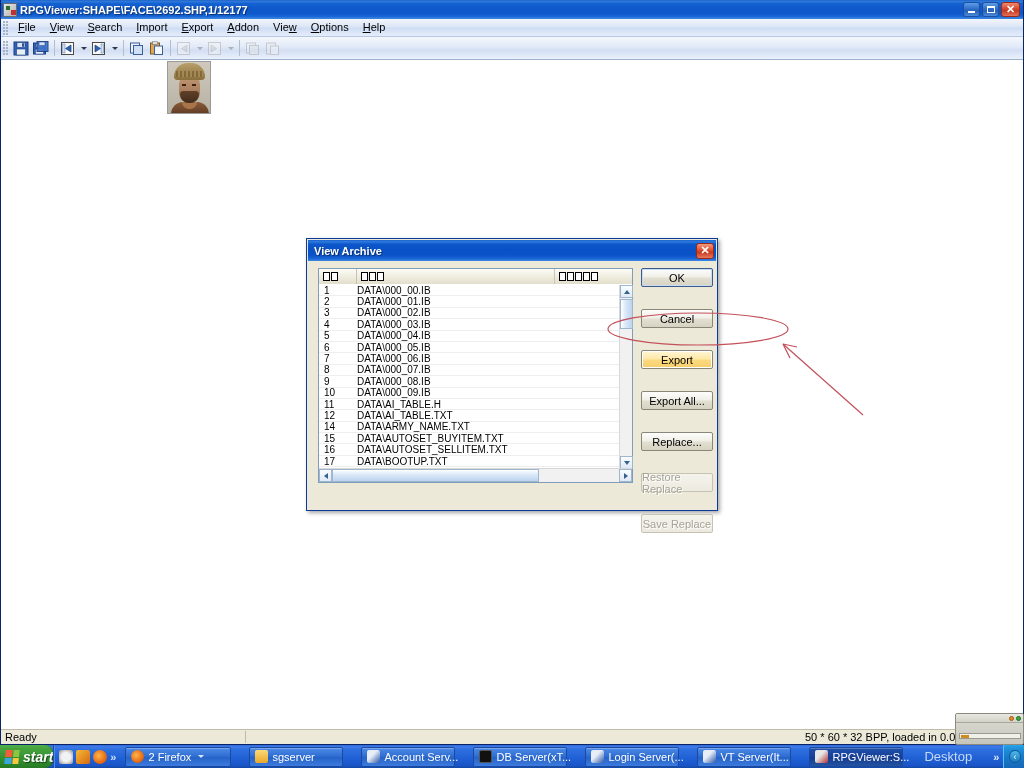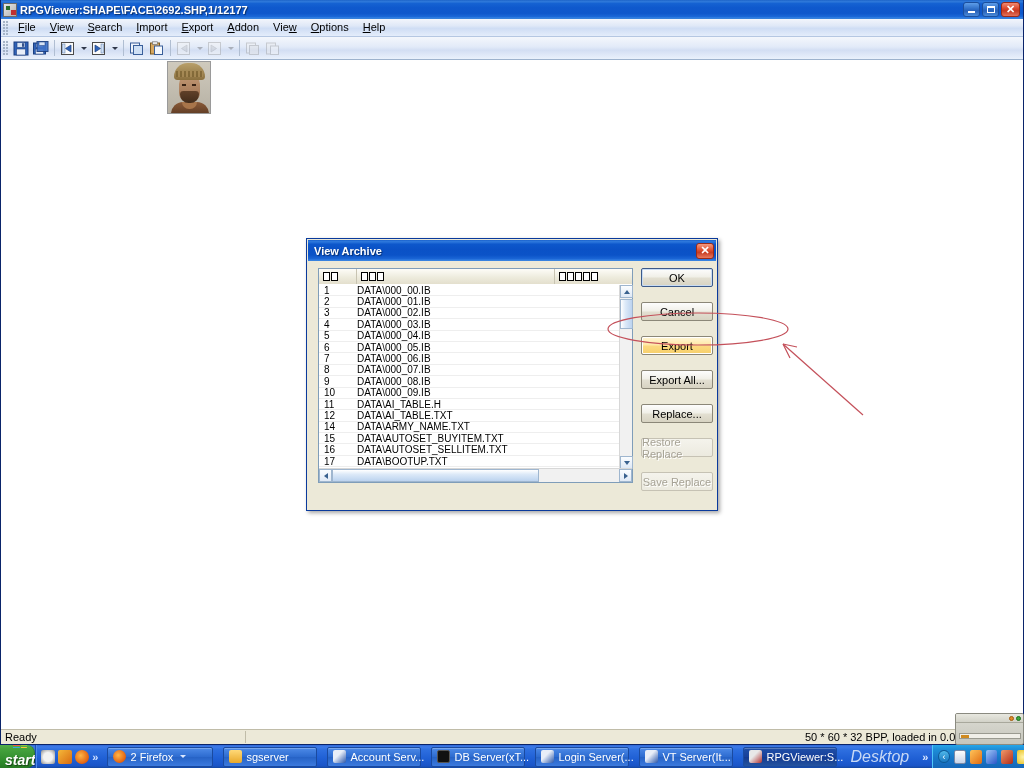--- a/index.html
+++ b/index.html
@@ -354,21 +354,21 @@
   }
   #hscroll .sb-rt-wrap { position:absolute; right:0; top:0; }
 
   
   #btn-col {
     position: absolute; left: 334px; top: 7px;
     width: 72px;
   }
   .dbtn {
     width: 72px; height: 19px;
-    margin-bottom: 15px;
+    margin-bottom: 22px;
     background: linear-gradient(to bottom,#fdfdfd,#f0efe7 48%,#e3e0d2 52%,#d7d3c2);
     border: 1px solid #8b8778;
     border-radius: 2px;
     font-size: 11px; color: #000;
     display: flex; align-items: center; justify-content: center;
     cursor: default;
   }
   .dbtn.default {
     border: 1px solid #3c5a8a;
     box-shadow: inset 0 0 0 1px #c9dcf3;
@@ -417,21 +417,20 @@
       #3168d5 0%, #3d7ae8 8%, #2e6fe0 20%, #1f5fd4 60%, #1a55c8 90%, #15479f 100%);
     display: flex; align-items: center;
   }
   #start-btn {
     height: 23px; width: 76px;
     background: linear-gradient(to bottom,#52b04a 0%,#46a43e 14%,#3c9836 40%,#2f8c2c 70%,#277a24 100%);
     border-radius: 0 8px 8px 0;
     display: flex; align-items: center; gap: 4px;
     padding-left: 5px;
     box-shadow: inset -1px 0 0 rgba(0,0,0,.2);
-    flex-direction: column;
   }
   #start-flag {
     width: 14px; height: 14px;
     display: grid; grid-template-columns: 1fr 1fr; grid-template-rows: 1fr 1fr;
     gap: 1px; transform: skewX(-6deg);
   }
   #start-flag i { display:block; }
   #start-flag i:nth-child(1){background:#f05c3c;}
   #start-flag i:nth-child(2){background:#8cc63e;}
   #start-flag i:nth-child(3){background:#3ca5e0;}
@@ -441,37 +440,37 @@
     text-shadow: 1px 1px 1px rgba(0,0,0,.5);
   }
   #quick-launch {
     display: flex; align-items: center; gap: 3px;
     padding: 0 5px; height: 23px;
     border-left: 1px solid #1a4fb0;
     box-shadow: inset 1px 0 0 #4f8ae8;
   }
   .ql-icon { width: 14px; height: 14px; border-radius: 2px; }
   #ql-more { color:#cfe0ff; font-size: 11px; font-weight: bold; }
-  #tasks { display: flex; align-items: center; gap: 10px; padding-left: 4px; flex: 1; }
+  #tasks { display: flex; align-items: center; gap: 18px; padding-left: 4px; flex: 1; }
   .task-btn {
     height: 20px;
     display: flex; align-items: center; gap: 4px;
     padding: 0 5px;
     background: linear-gradient(to bottom,#4d8ae8,#2e6cd0 48%,#2763c6 52%,#3c7ade);
     border: 1px solid #1a4aa0;
     border-radius: 2px;
     color: #fff; font-size: 11px;
     white-space: nowrap;
     box-shadow: inset 0 1px 0 rgba(255,255,255,.25);
   }
   .task-btn .tico { width: 13px; height: 13px; flex: 0 0 auto; border-radius:2px; }
   .task-btn .tarrow { margin-left: 3px; width:0;height:0;
     border-left:3px solid transparent;border-right:3px solid transparent;border-top:3px solid #dce8ff;}
   #desktop-label {
-    color: #c8d9f5; font-size: 16px; padding: 0 3px; white-space: nowrap; font-style: italic;
+    color: #c8d9f5; font-size: 13px; padding: 0 3px; white-space: nowrap;
   }
   #desktop-chev { color: #dce8ff; font-size: 11px; font-weight: bold; padding-right:4px;}
   #tray {
     height: 23px; display: flex; align-items: center; gap: 4px;
     padding: 0 5px 0 6px;
     background: linear-gradient(to bottom,#25a6e8 0%,#1e8fd8 18%,#1878c8 55%,#1567b8 100%);
     box-shadow: inset 1px 0 0 #4fc8f8;
   }
   #tray-chev {
     width: 13px; height: 13px; border-radius: 50%;

